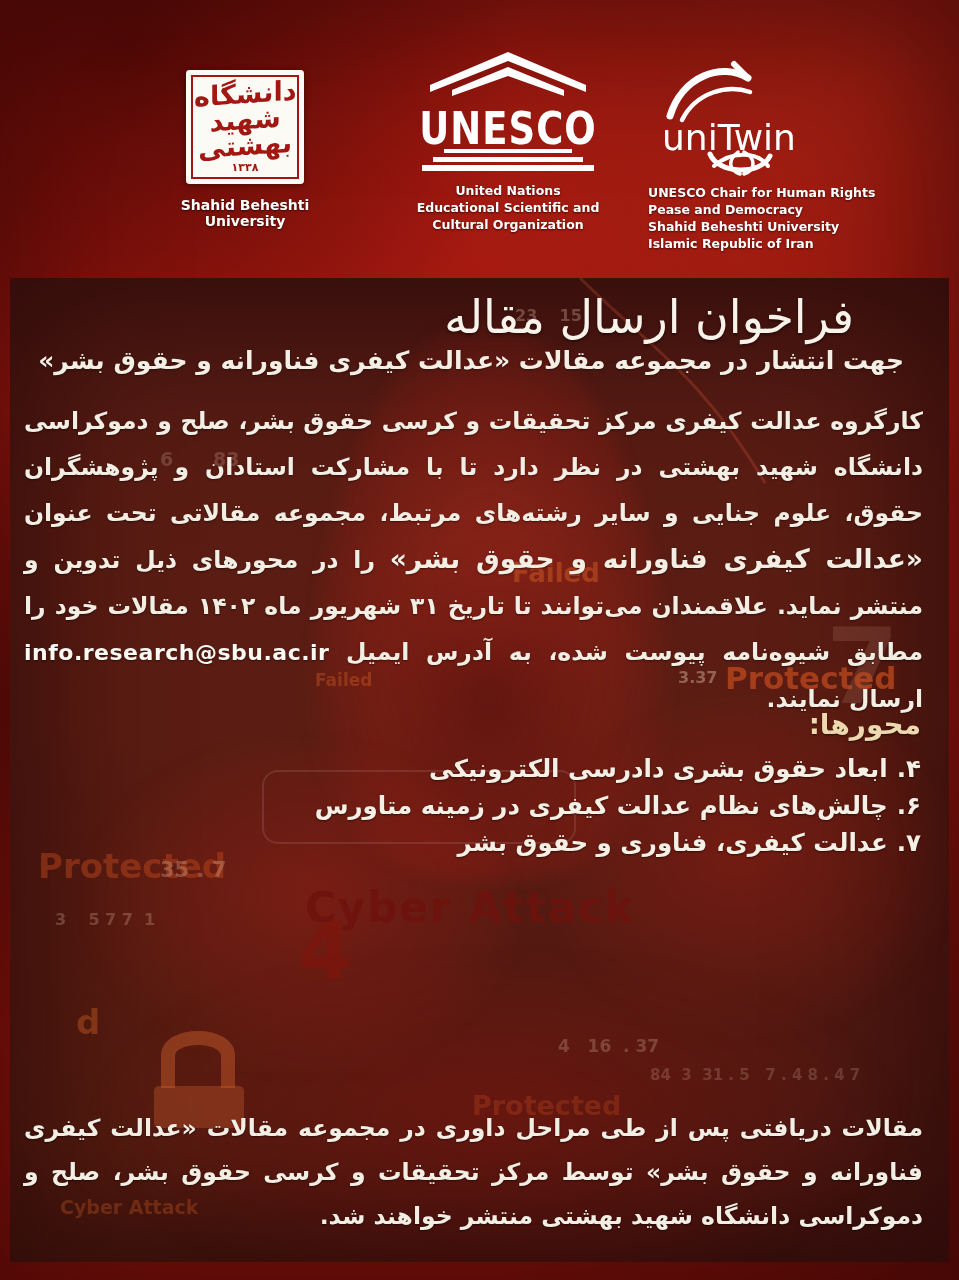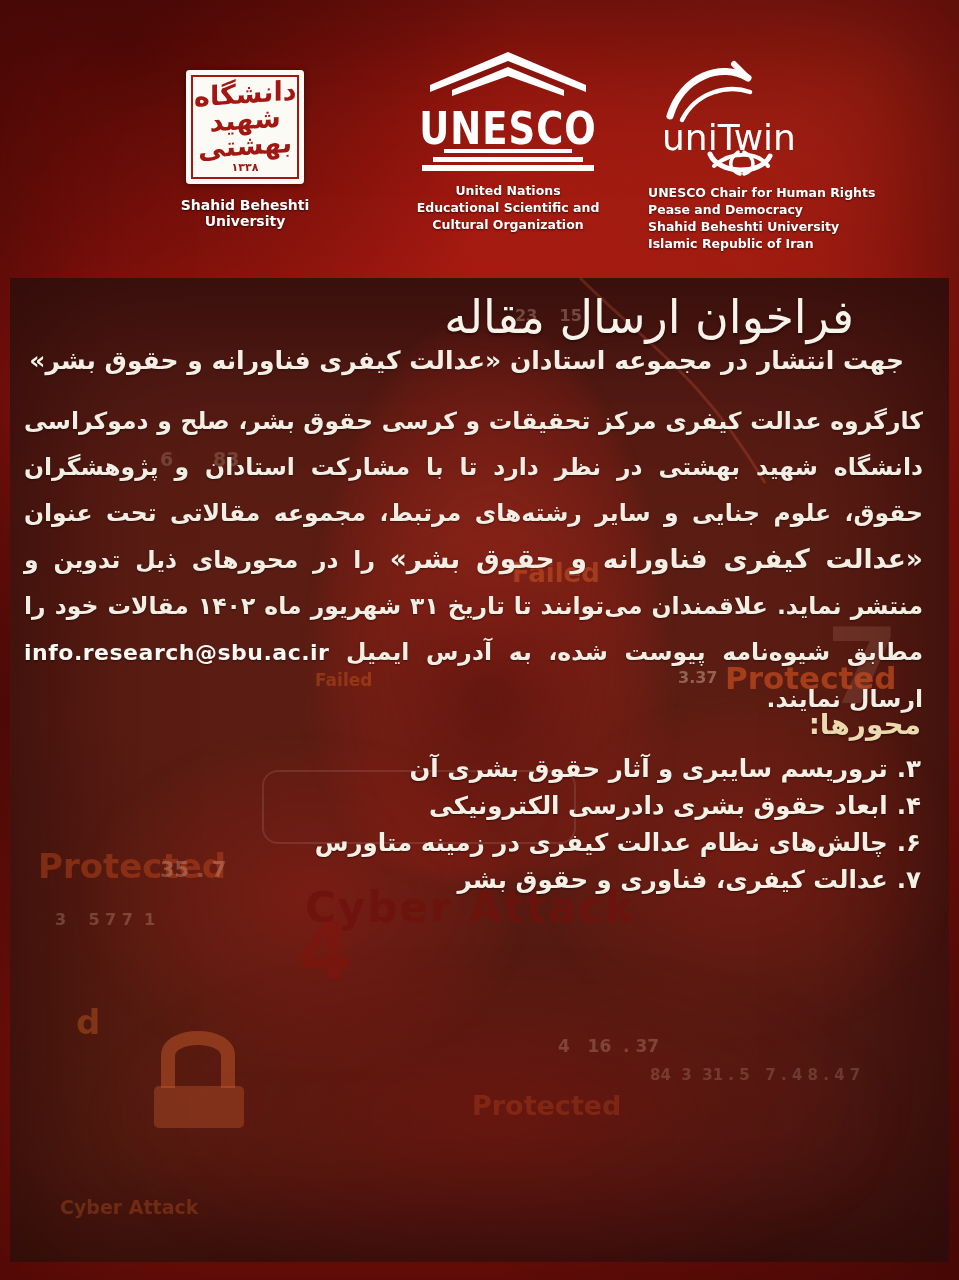--- a/index.html
+++ b/index.html
@@ -161,27 +161,27 @@
     <div class="ghost" style="top:758px;left:548px;font-size:17px;color:#e8c9b0;opacity:.25">4   16  . 37</div>
     <div class="ghost" style="top:812px;left:462px;font-size:27px;color:#b8451b;opacity:.35">Protected</div>
     <div class="ghost" style="top:788px;left:640px;font-size:15px;color:#e8c9b0;opacity:.2">84  3  31 . 5   7 . 4 8 . 4 7</div>
     <div class="ghost" style="top:918px;left:50px;font-size:19px;color:#9c431c;opacity:.5">Cyber Attack</div>
     <svg style="position:absolute;top:740px;left:118px;z-index:2" width="150" height="110" viewBox="0 0 150 110">
       <path d="M40,70 L40,38 C40,14 100,14 100,38 L100,70" stroke="rgba(205,95,45,.45)" stroke-width="14" fill="none"></path>
       <rect x="26" y="68" width="90" height="42" rx="5" fill="rgba(205,95,45,.35)"></rect>
     </svg>
 
     <div class="ttl">فراخوان ارسال مقاله</div>
-    <div class="sub">جهت انتشار در مجموعه استادان «عدالت کیفری فناورانه و حقوق بشر»</div>
+    <div class="sub">جهت انتشار در مجموعه مقالات «عدالت کیفری فناورانه و حقوق بشر»</div>
 
     <div class="intro"><span>کارگروه عدالت کیفری مرکز تحقیقات و کرسی حقوق بشر، صلح و دموکراسی دانشگاه شهید بهشتی در نظر دارد تا با مشارکت استادان و پژوهشگران حقوق، علوم جنایی و سایر رشته‌های مرتبط، مجموعه مقالاتی تحت عنوان </span><span class="emph">«عدالت کیفری فناورانه و حقوق بشر»</span><span> را در محورهای ذیل تدوین و منتشر نماید. علاقمندان می‌توانند تا تاریخ ۳۱ شهریور ماه ۱۴۰۲ مقالات خود را مطابق شیوه‌نامه پیوست شده، به آدرس ایمیل </span><span class="email">info.research@sbu.ac.ir</span><span> ارسال نمایند.</span></div>
 
     <div class="topics-h">محورها:</div>
 
     <div class="topics">
-      <div class="topic"><span class="tnum">۳.</span><span>تروریسم سایبری و آثار حقوق بشری آن</span></div>
       <div class="topic"><span class="tnum">۴.</span><span>ابعاد حقوق بشری دادرسی الکترونیکی</span></div>
       <div class="topic"><span class="tnum">۶.</span><span>چالش‌های نظام عدالت کیفری در زمینه متاورس</span></div>
       <div class="topic"><span class="tnum">۷.</span><span>عدالت کیفری، فناوری و حقوق بشر</span></div>
     </div>
 
+    <div class="footer">مقالات دریافتی پس از طی مراحل داوری در مجموعه مقالات «عدالت کیفری فناورانه و حقوق بشر» توسط مرکز تحقیقات و کرسی حقوق بشر، صلح و دموکراسی دانشگاه شهید بهشتی منتشر خواهند شد.</div>
   </div>
 </div>
 
 </body></html>

